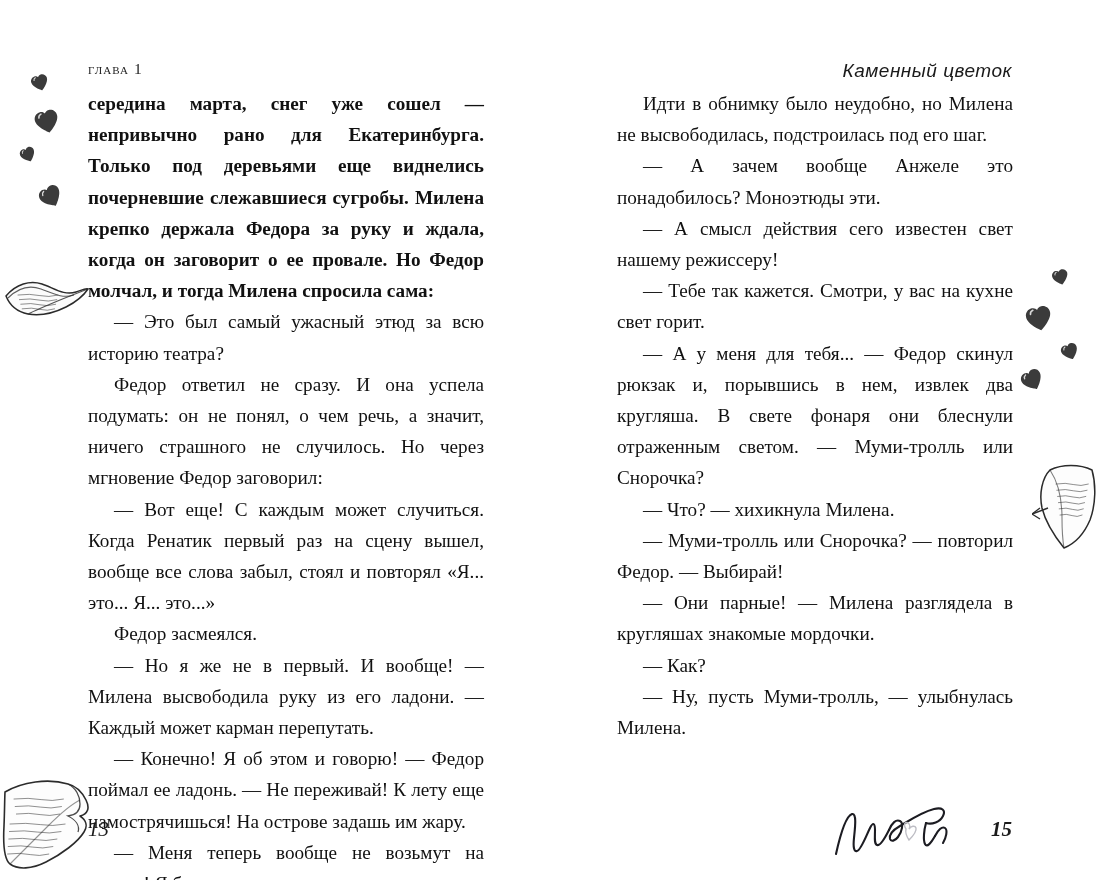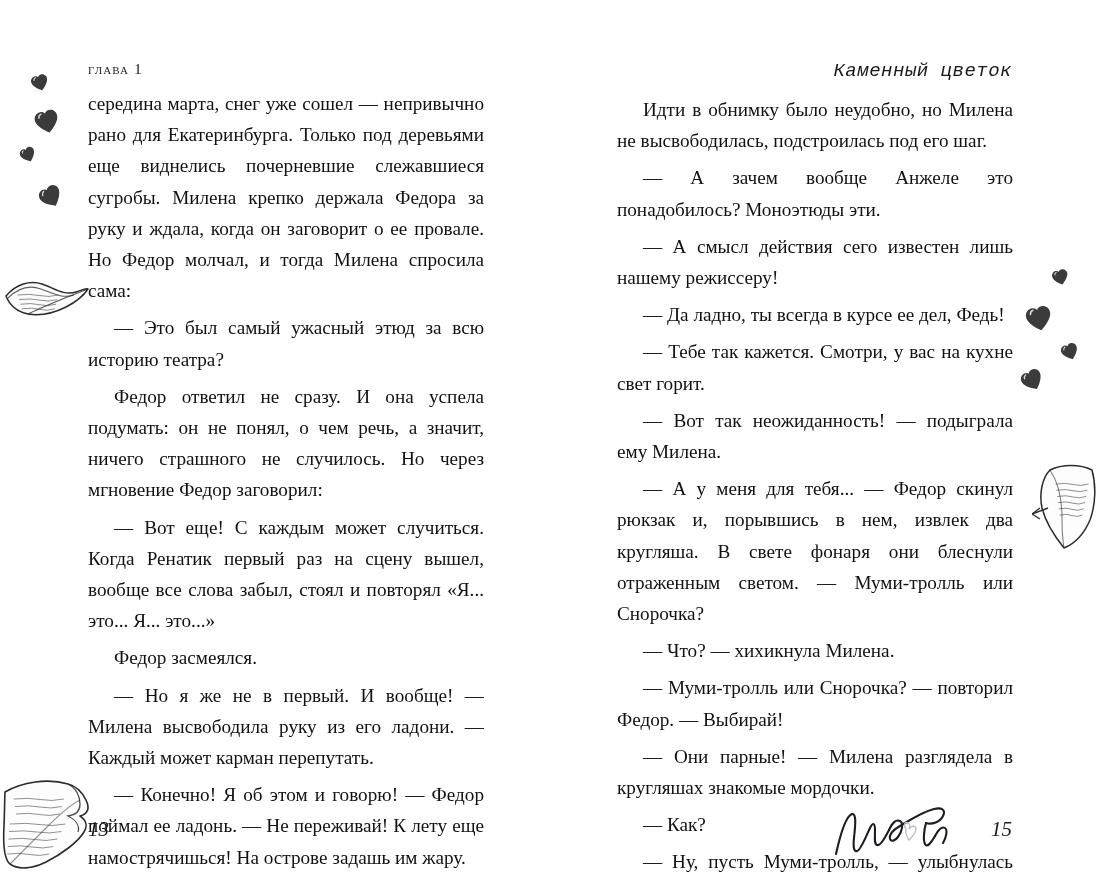--- a/index.html
+++ b/index.html
@@ -12,43 +12,43 @@
     position:relative;
   }
   .spread{position:absolute;inset:0;}
 
   
   .runhead{position:absolute;top:31px;font-size:14.5px;color:#222;margin-top:29px;}
   .runhead-left{left:88px;letter-spacing:1.1px;font-variant:small-caps;
     text-transform:lowercase;font-size:15.5px;}
   .runhead-left::first-letter{font-size:15.5px;}
   .runhead-right{right:88px;font-style:italic;font-size:19px;
-    font-family:Liberation Mono, monospace;letter-spacing:.5px;color:#1a1a1a;}
+    font-family:Liberation Sans, sans-serif;letter-spacing:.5px;color:#1a1a1a;}
 
   
   .col{position:absolute;top:88px;width:396px;}
   .col-left{left:88px;}
   .col-right{left:617px;}
   .col p{
     margin:0;
     font-size:19.2px;
     line-height:31.2px;
     text-align:justify;
     text-justify:inter-word;
     hyphens:manual;
     -webkit-hyphens:manual;
     color:#111;
   }
-  .col p.ind{text-indent:26px;margin-top:6px;}
-  .col p.cont{text-indent:0;}
+  .col p.ind{text-indent:26px;}
+  .col p.cont{text-indent:0;font-weight:bold;}
 
   
   .folio{position:absolute;bottom:38px;font-style:italic;font-size:21px;color:#1b1b1b;}
   .folio-left{left:88px;}
-  .folio-right{right:88px;}
+  .folio-right{right:88px;font-weight:bold;}
 
   
   .heart{position:absolute;color:#3b3b3b;line-height:1;user-select:none;}
   .heart svg{display:block;}
 
   
   .paper{position:absolute;}
   .paper svg{display:block;}
 
   
@@ -71,24 +71,22 @@
       <p class="ind">— Вот еще! С каждым может случиться. Когда Ренатик первый раз на сцену вышел, вообще все слова забыл, стоял и повторял «Я... это... Я... это...»</p>
       <p class="ind">Федор засмеялся.</p>
       <p class="ind">— Но я же не в первый. И вообще! — Милена высвободила руку из его ладони. — Каждый может карман перепутать.</p>
       <p class="ind">— Конечно! Я об этом и говорю! — Федор поймал ее ладонь. — Не переживай! К лету еще намострячишься! На острове задашь им жару.</p>
       <p class="ind">— Меня теперь вообще не возьмут на остров! Я бездарность.</p>
     </div>
 
   <div class="col col-right">
       <p class="ind">Идти в обнимку было неудобно, но Милена не высвободилась, подстроилась под его шаг.</p>
       <p class="ind">— А зачем вообще Анжеле это понадобилось? Моноэтюды эти.</p>
-      <p class="ind">— А смысл действия сего известен лишь нашему режиссеру!</p>
-      <p class="ind">— Да ладно, ты всегда в курсе ее дел, Федь!</p>
+      <p class="ind">— А смысл действия сего известен свет нашему режиссеру!</p>
       <p class="ind">— Тебе так кажется. Смотри, у вас на кухне свет горит.</p>
-      <p class="ind">— Вот так неожиданность! — подыграла ему Милена.</p>
       <p class="ind">— А у меня для тебя... — Федор скинул рюкзак и, порывшись в нем, извлек два кругляша. В свете фонаря они блеснули отраженным светом. — Муми-тролль или Снорочка?</p>
       <p class="ind">— Что? — хихикнула Милена.</p>
       <p class="ind">— Муми-тролль или Снорочка? — повторил Федор. — Выбирай!</p>
       <p class="ind">— Они парные! — Милена разглядела в кругляшах знакомые мордочки.</p>
       <p class="ind">— Как?</p>
       <p class="ind">— Ну, пусть Муми-тролль, — улыбнулась Милена.</p>
     </div>
 
   <div class="folio folio-left">13</div>
 

